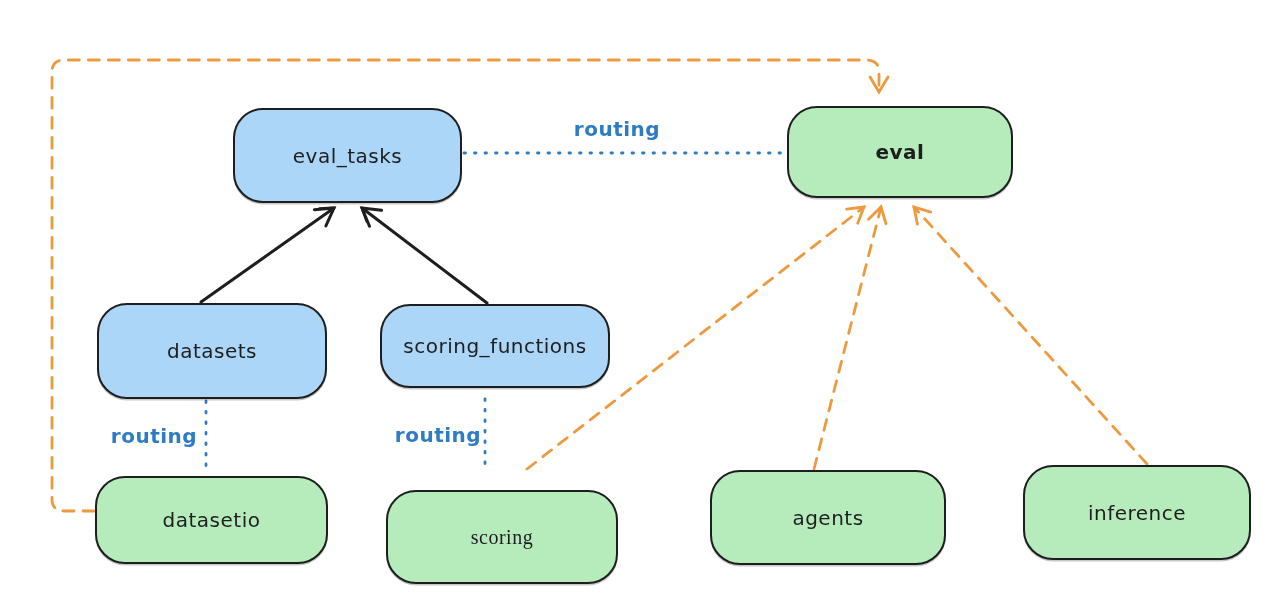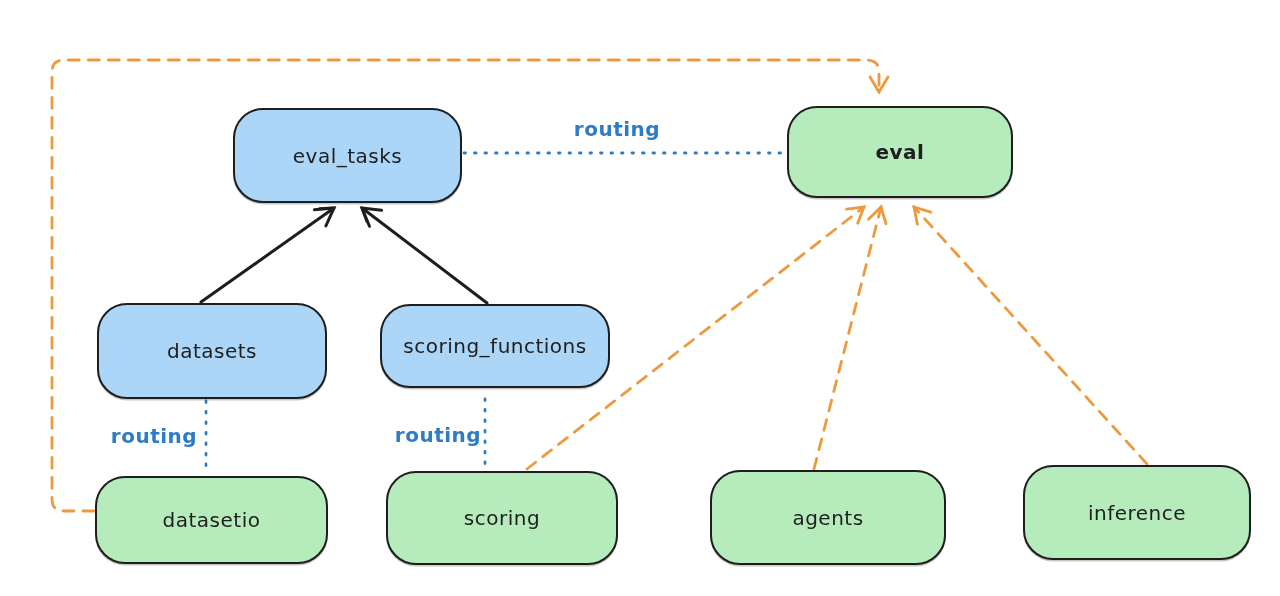--- a/index.html
+++ b/index.html
@@ -109,21 +109,21 @@
   <div class="node blue" style="left:380px;top:304px;width:230px;height:84px;">
     <span>scoring_functions</span>
   </div>
 
   <div class="node green" style="left:787px;top:106px;width:226px;height:92px;font-weight:bold;">
     <span>eval</span>
   </div>
   <div class="node green" style="left:95px;top:476px;width:233px;height:88px;">
     <span>datasetio</span>
   </div>
-  <div class="node green" style="left:386px;top:471px;width:232px;height:94px;">
+  <div class="node green" style="left:386px;top:490px;width:232px;height:94px;font-family:Liberation Serif, serif;">
     <span>scoring</span>
   </div>
   <div class="node green" style="left:710px;top:470px;width:236px;height:95px;justify-content:center;">
     <span>agents</span>
   </div>
   <div class="node green" style="left:1023px;top:465px;width:228px;height:95px;">
     <span>inference</span>
   </div>
 
   <div class="edge-label" style="left:570px;top:117px;width:94px;">routing</div>

